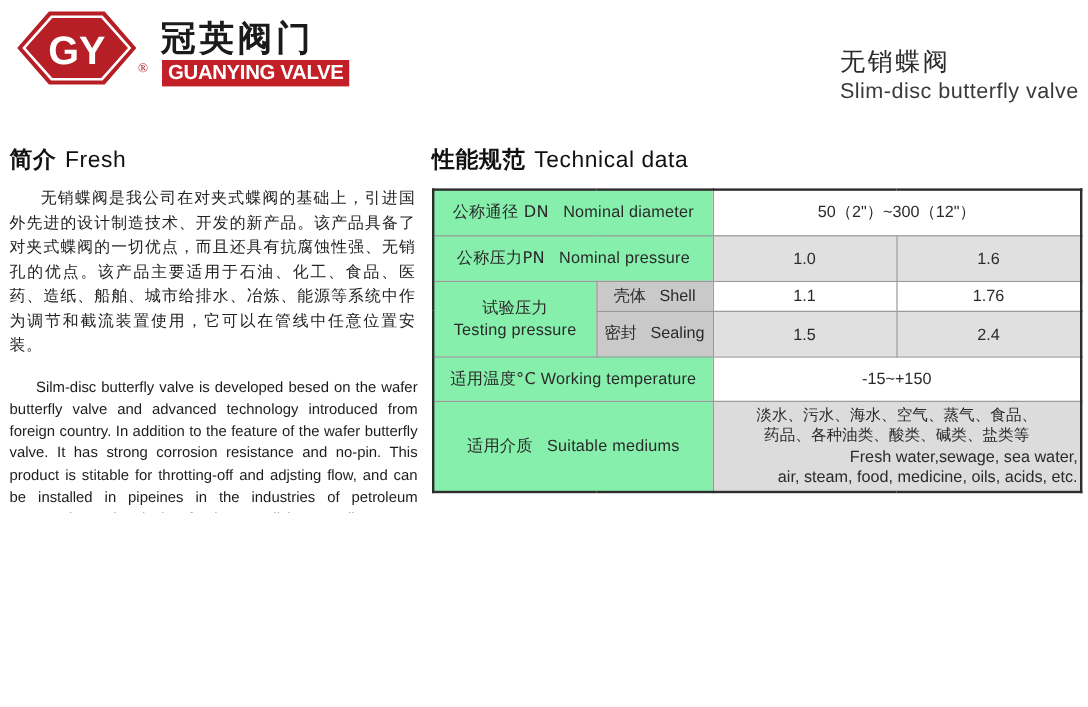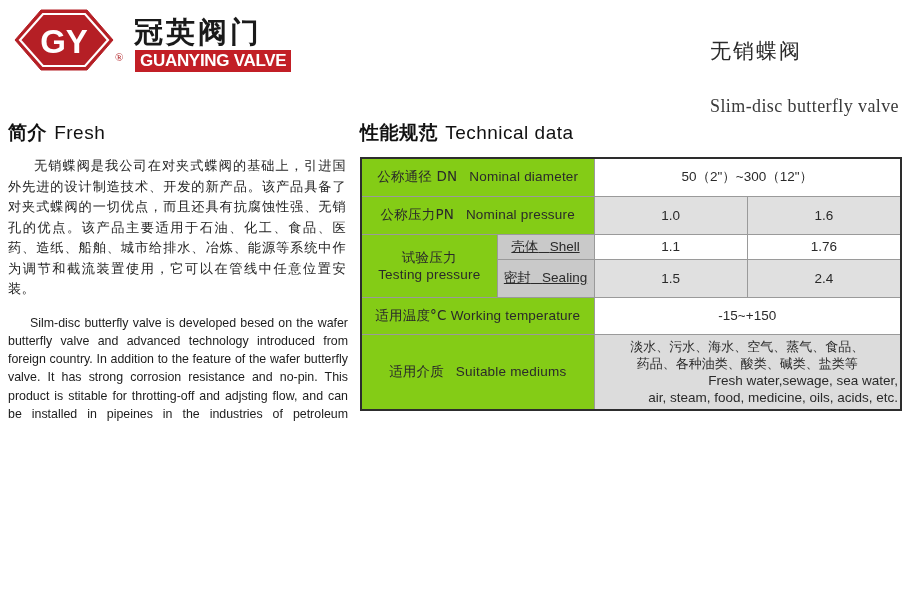--- a/index.html
+++ b/index.html
@@ -82,22 +82,21 @@
     color: #2b2b2b;
     letter-spacing: 2px;
     font-family: "DejaVu Sans", sans-serif;
     line-height: 26px;
   }
   .hr-en {
     font-size: 18px;
     color: #3a3a3a;
     letter-spacing: 0.4px;
     line-height: 24px;
-    font-family: Liberation Serif, serif;
-    margin-top: 30px;
+    font-family: Liberation Sans, sans-serif;
   }
 
   
   .brief {
     position: absolute;
     left: 8px; top: 120px;
     width: 338px;
   }
   .sec-title {
     font-size: 19px;
@@ -153,30 +152,29 @@
   table.spec td {
     border: 1px solid #9a9a9a;
     font-size: 13.5px;
     color: #2a2a2a;
     text-align: center;
     vertical-align: middle;
     font-family: "Liberation Sans", sans-serif;
     padding: 3px 2px;
   }
   td.lbl {
-    background: #84cc16;
+    background: #86efac;
     font-family: "DejaVu Sans", sans-serif;
     font-size: 13px;
     letter-spacing: 0.2px;
   }
   td.lbl2 {
     background: #c9c9c9;
     font-family: "DejaVu Sans", sans-serif;
     font-size: 13px;
-    text-decoration: underline;
   }
   td.val-w  { background: #ffffff; }
   td.val-g  { background: #e0e0e0; }
   td.med    { background: #dcdcdc; }
 
   .lbl-cn { font-family: "DejaVu Sans", sans-serif; }
   .lbl-en { font-family: "Liberation Sans", sans-serif; }
 
   .med-cn {
     font-family: "DejaVu Sans", sans-serif;

